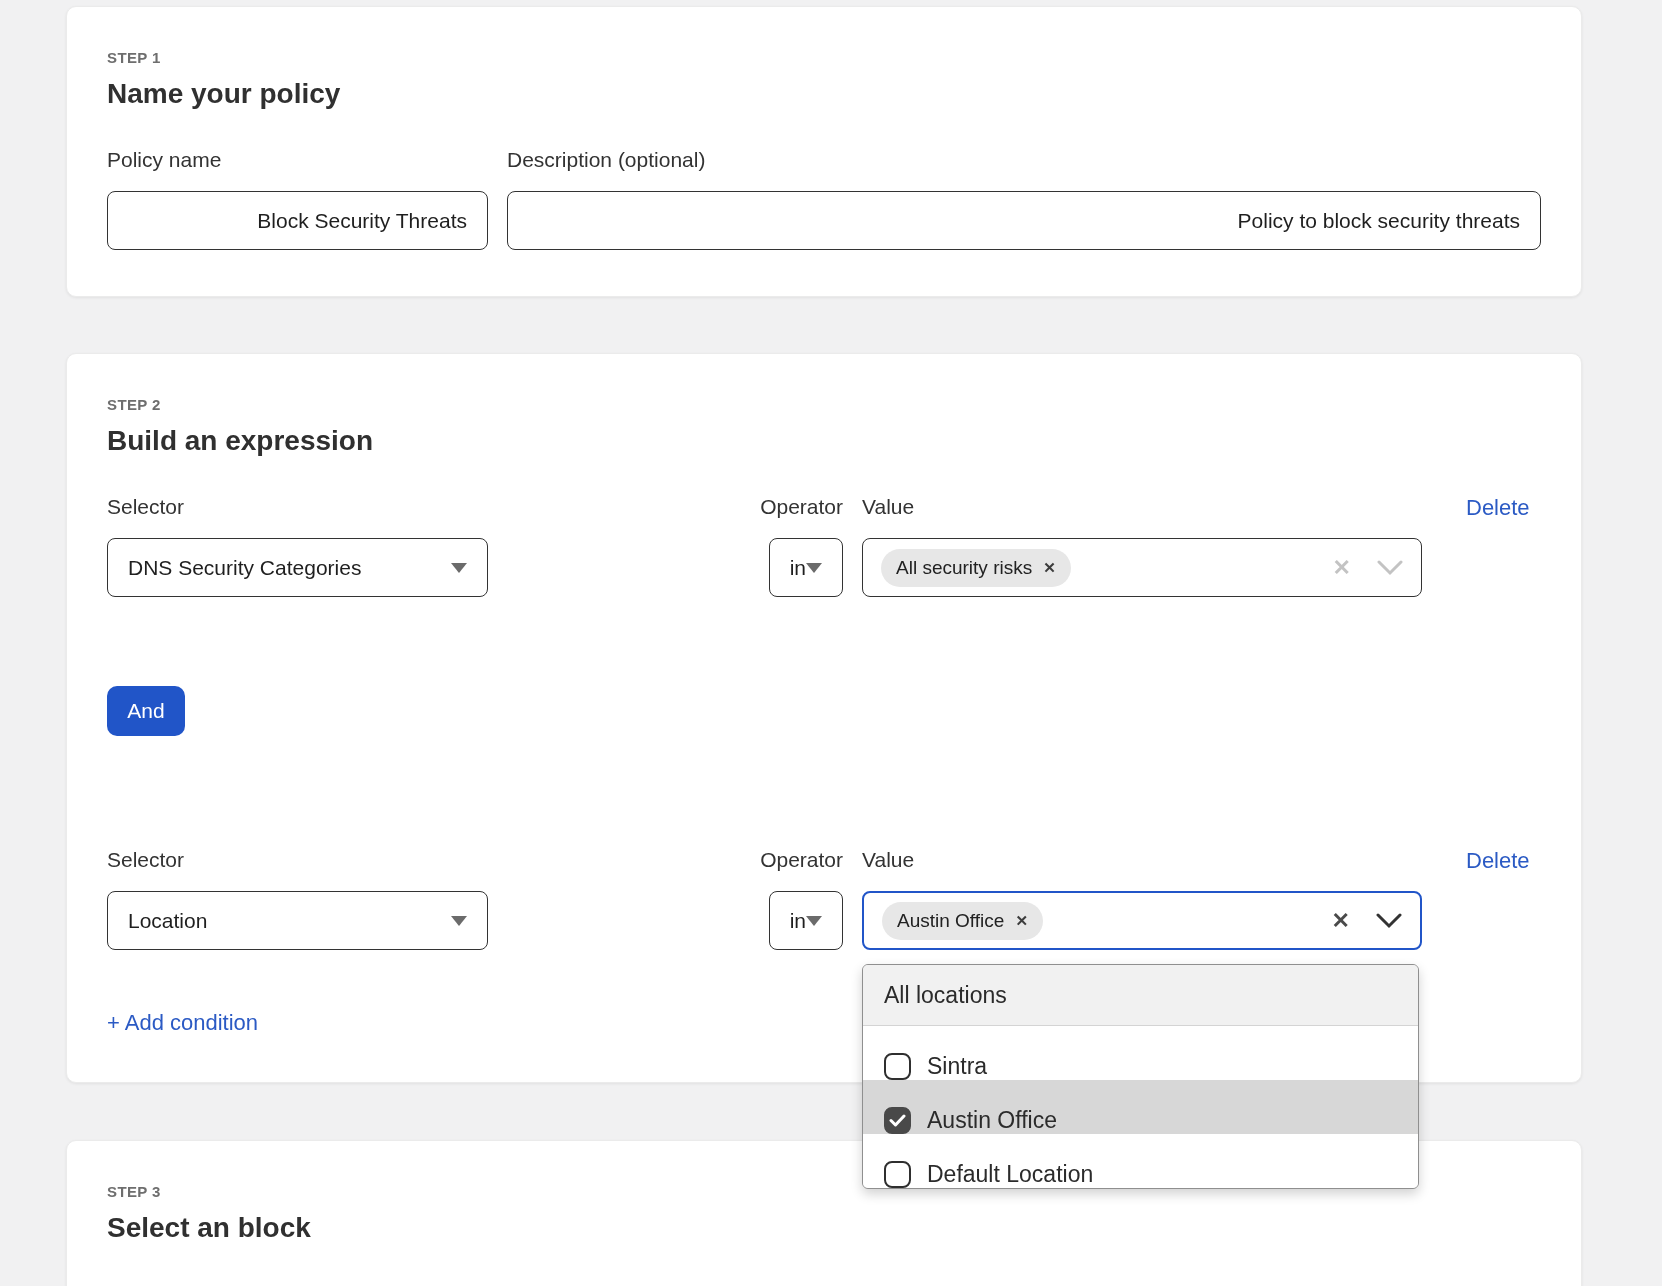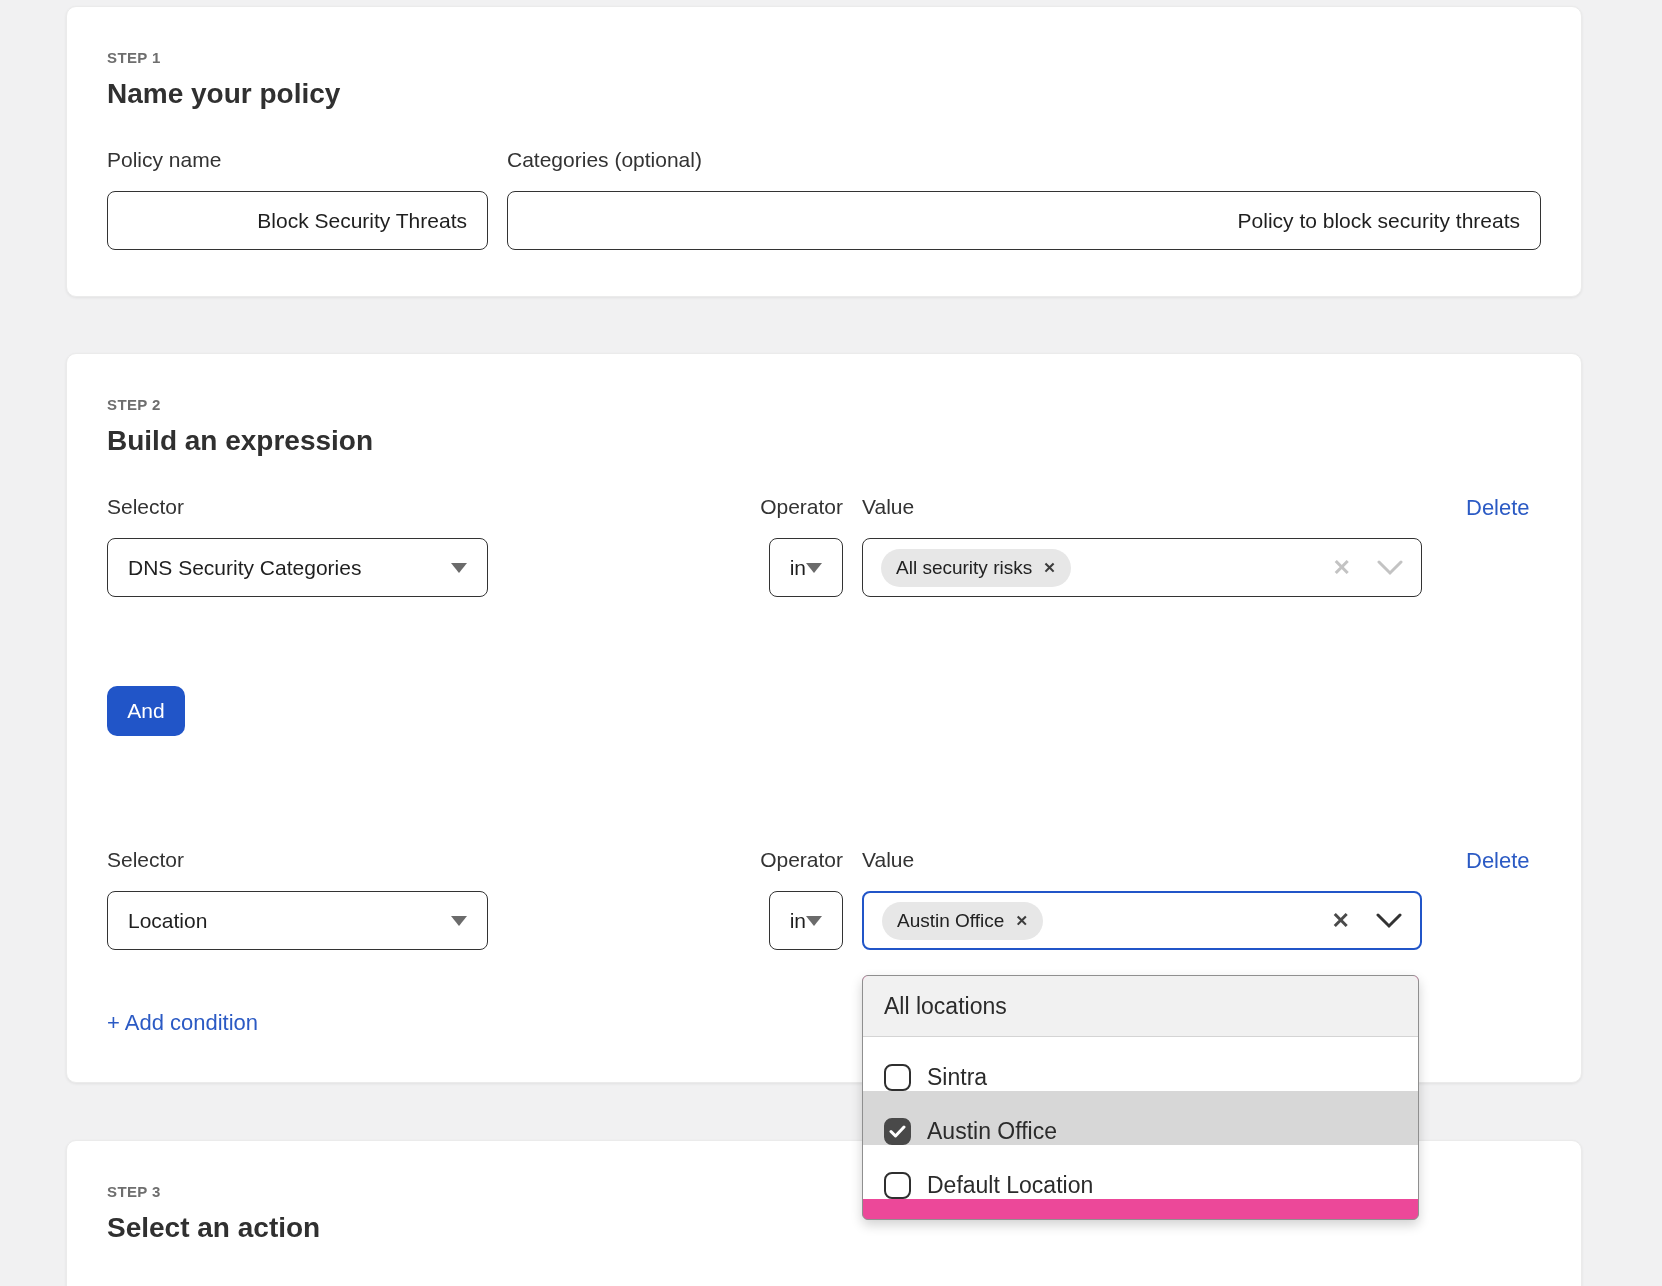--- a/index.html
+++ b/index.html
@@ -179,28 +179,26 @@
   }
 
   
   .value-wrap { position: relative; }
   .dropdown-panel {
     position: absolute;
     top: calc(100% + 14px);
     left: 0;
     width: 557px;
     box-sizing: border-box;
-    background: #ec4899;
+    background: #e5e5e5;
     border: 1px solid #8f8f8f;
     border-radius: 6px;
     box-shadow: 0 5px 12px rgba(0,0,0,0.18);
     z-index: 20;
     overflow: hidden;
-    padding-bottom: 20px;
-    margin-top: 11px;
   }
   .dropdown-header {
     height: 60px;
     background: #f1f1f1;
     border-bottom: 1px solid #d4d4d4;
     display: flex;
     align-items: center;
     padding: 0 21px;
     font-size: 23px;
     color: #2b2b2b;
@@ -239,21 +237,21 @@
 
 <section class="card step1">
   <div class="step-label">STEP 1</div>
   <div class="card-title">Name your policy</div>
   <div class="fields-row">
     <div class="field-group policy-name">
       <div class="field-label">Policy name</div>
       <input class="text-input" type="text" value="Block Security Threats" style="">
     </div>
     <div class="field-group description">
-      <div class="field-label">Categories (optional)</div>
+      <div class="field-label">Description (optional)</div>
       <input class="text-input" type="text" value="Policy to block security threats" style="">
     </div>
   </div>
 </section>
 
 <section class="card step2">
   <div class="step-label">STEP 2</div>
   <div class="card-title">Build an expression</div>
 
   
@@ -353,14 +351,14 @@
       </div>
     </div>
     <a class="delete-link">Delete</a>
   </div>
 
   <a class="add-condition">+ Add condition</a>
 </section>
 
 <section class="card step3">
   <div class="step-label">STEP 3</div>
-  <div class="card-title">Select an action</div>
+  <div class="card-title">Select an block</div>
 </section>
 
 </body></html>

